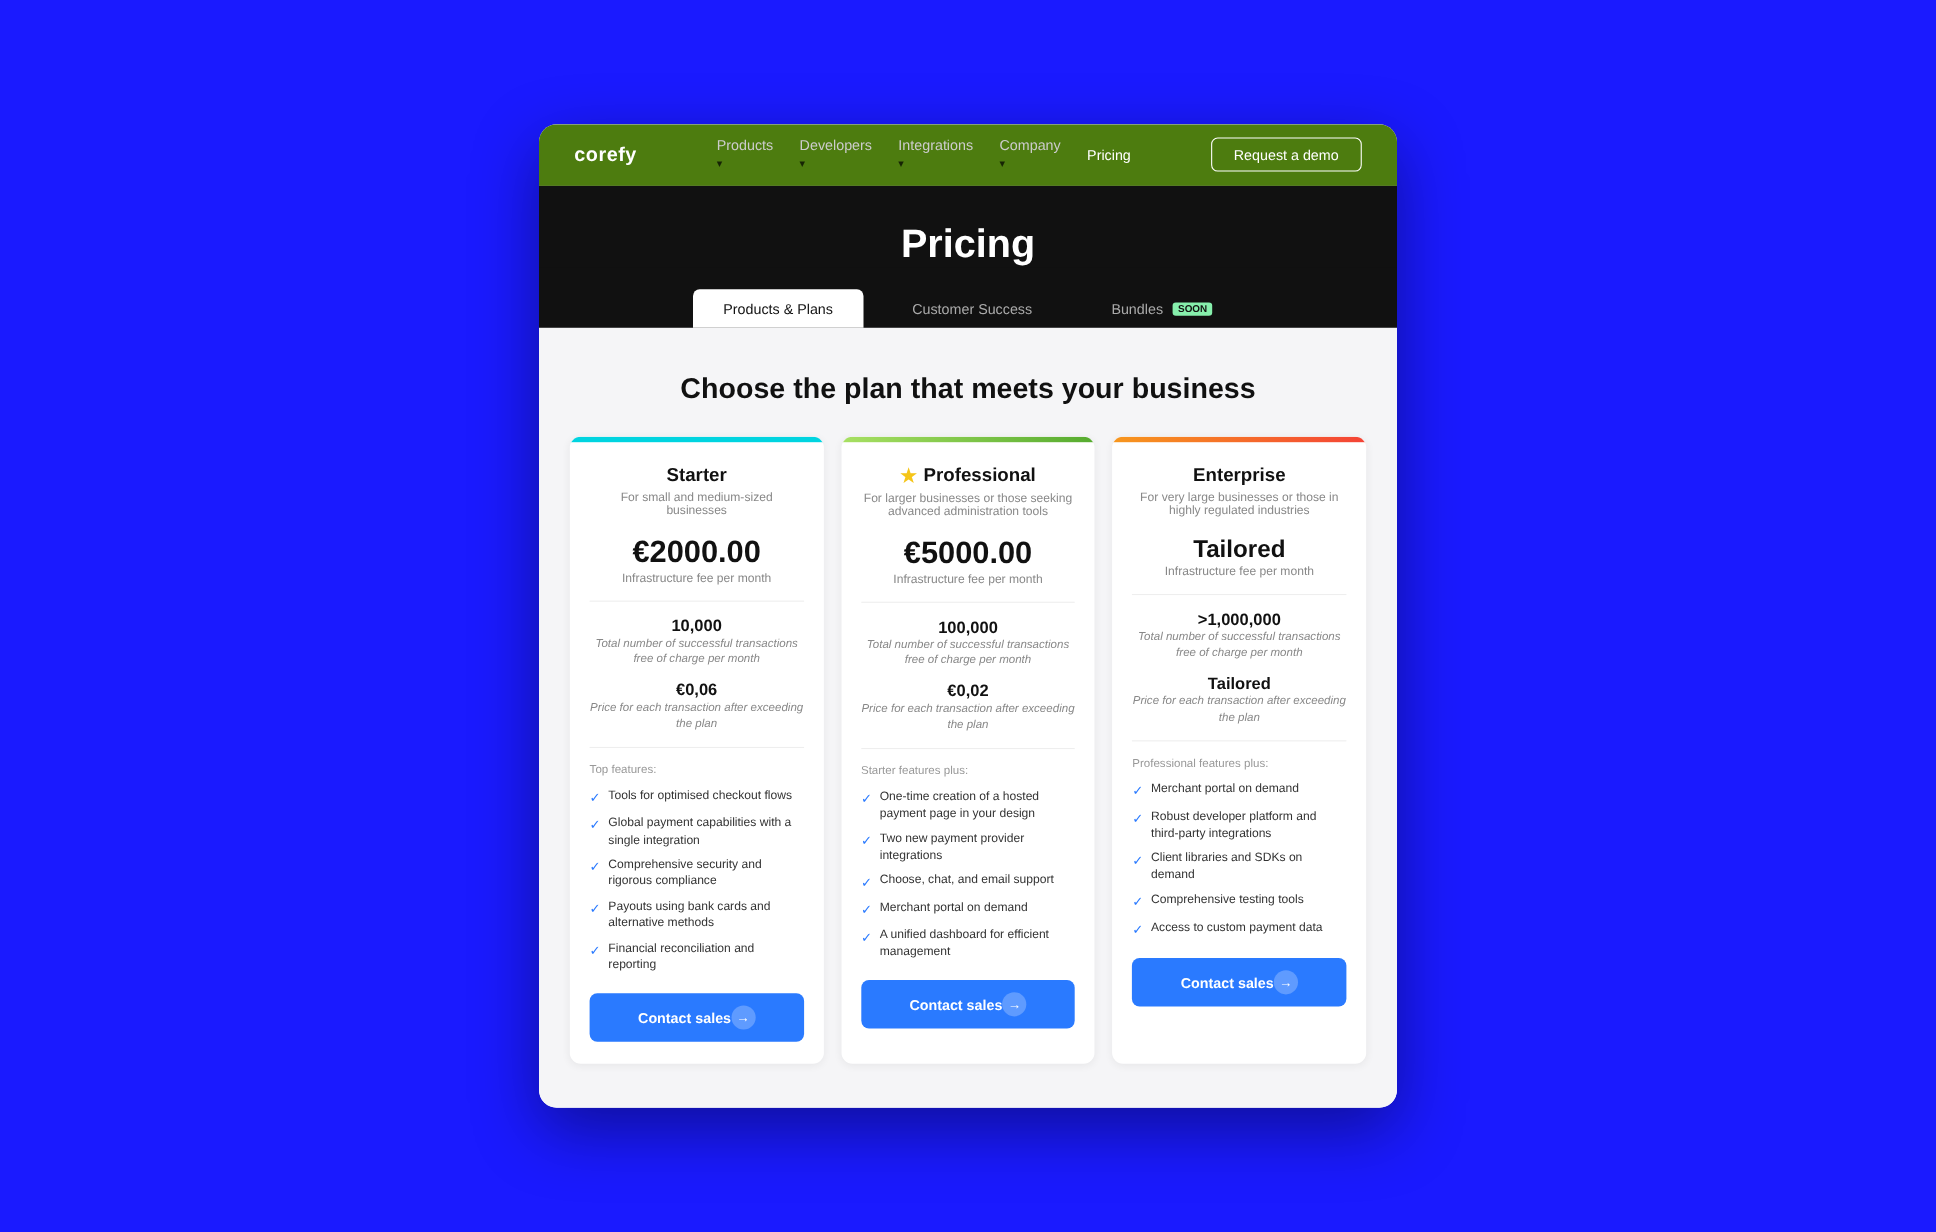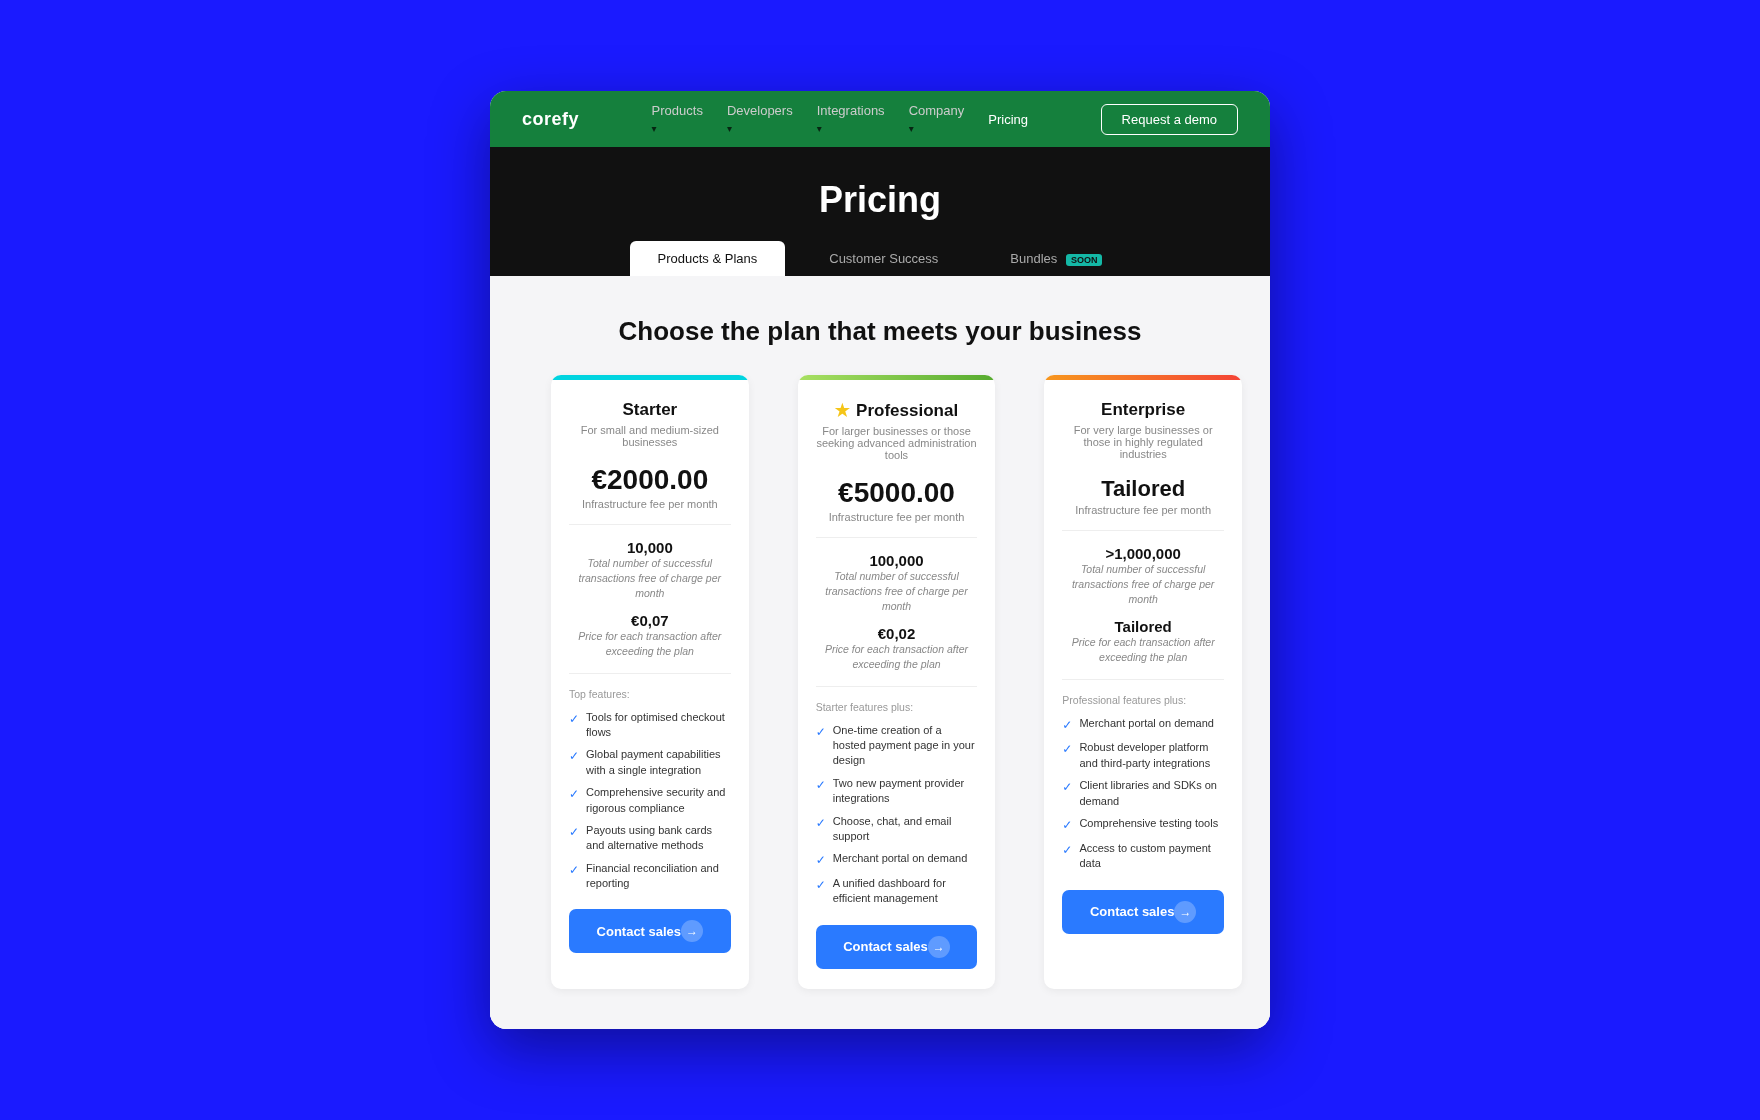--- a/index.html
+++ b/index.html
@@ -13,21 +13,21 @@
     }
     .browser-window {
       width: 780px;
       background: #fff;
       border-radius: 16px;
       overflow: hidden;
       box-shadow: 0 20px 60px rgba(0,0,0,0.4);
     }
     
     .nav {
-      background: #15803d;
+      background: #4d7c0f;
       padding: 0 32px;
       height: 56px;
       display: flex;
       align-items: center;
       justify-content: space-between;
     }
     .nav-logo {
       color: #fff;
       font-size: 18px;
       font-weight: 600;
@@ -86,21 +86,21 @@
       cursor: pointer;
       border-radius: 6px 6px 0 0;
       position: relative;
     }
     .tab.active {
       background: #fff;
       color: #111;
       font-weight: 500;
     }
     .tab-badge {
-      background: #14b8a6;
+      background: #86efac;
       color: #111;
       font-size: 9px;
       font-weight: 700;
       padding: 1px 5px;
       border-radius: 3px;
       margin-left: 5px;
       vertical-align: middle;
       text-transform: uppercase;
     }
     
@@ -126,21 +126,20 @@
     .cards {
       display: grid;
       grid-template-columns: 1fr 1fr 1fr;
       gap: 16px;
     }
     .card {
       background: #fff;
       border-radius: 10px;
       overflow: hidden;
       box-shadow: 0 2px 8px rgba(0,0,0,0.06);
-      margin-left: 33px;
     }
     .card-top-bar {
       height: 5px;
     }
     .card-top-bar.cyan { background: #00d4e0; }
     .card-top-bar.green { background: linear-gradient(90deg, #a8e063, #56ab2f); }
     .card-top-bar.orange { background: linear-gradient(90deg, #f7971e, #f44336); }
     .card-body {
       padding: 20px 18px;
     }
@@ -308,21 +307,21 @@
           <div class="card-title">Starter</div>
           <div class="card-subtitle">For small and medium-sized businesses</div>
           <div class="card-price">€2000.00</div>
           <div class="card-price-label">Infrastructure fee per month</div>
           <hr class="divider">
           <div class="stat-block">
             <div class="stat-value">10,000</div>
             <div class="stat-desc">Total number of successful transactions free of charge per month</div>
           </div>
           <div class="stat-block">
-            <div class="stat-value">€0,07</div>
+            <div class="stat-value">€0,06</div>
             <div class="stat-desc">Price for each transaction after exceeding the plan</div>
           </div>
           <hr class="divider">
           <div class="features-label">Top features:</div>
           <ul class="features-list">
             <li>
                 <span class="check-icon">✓</span>
                 <span>Tools for optimised checkout flows</span>
               </li>
             <li>

